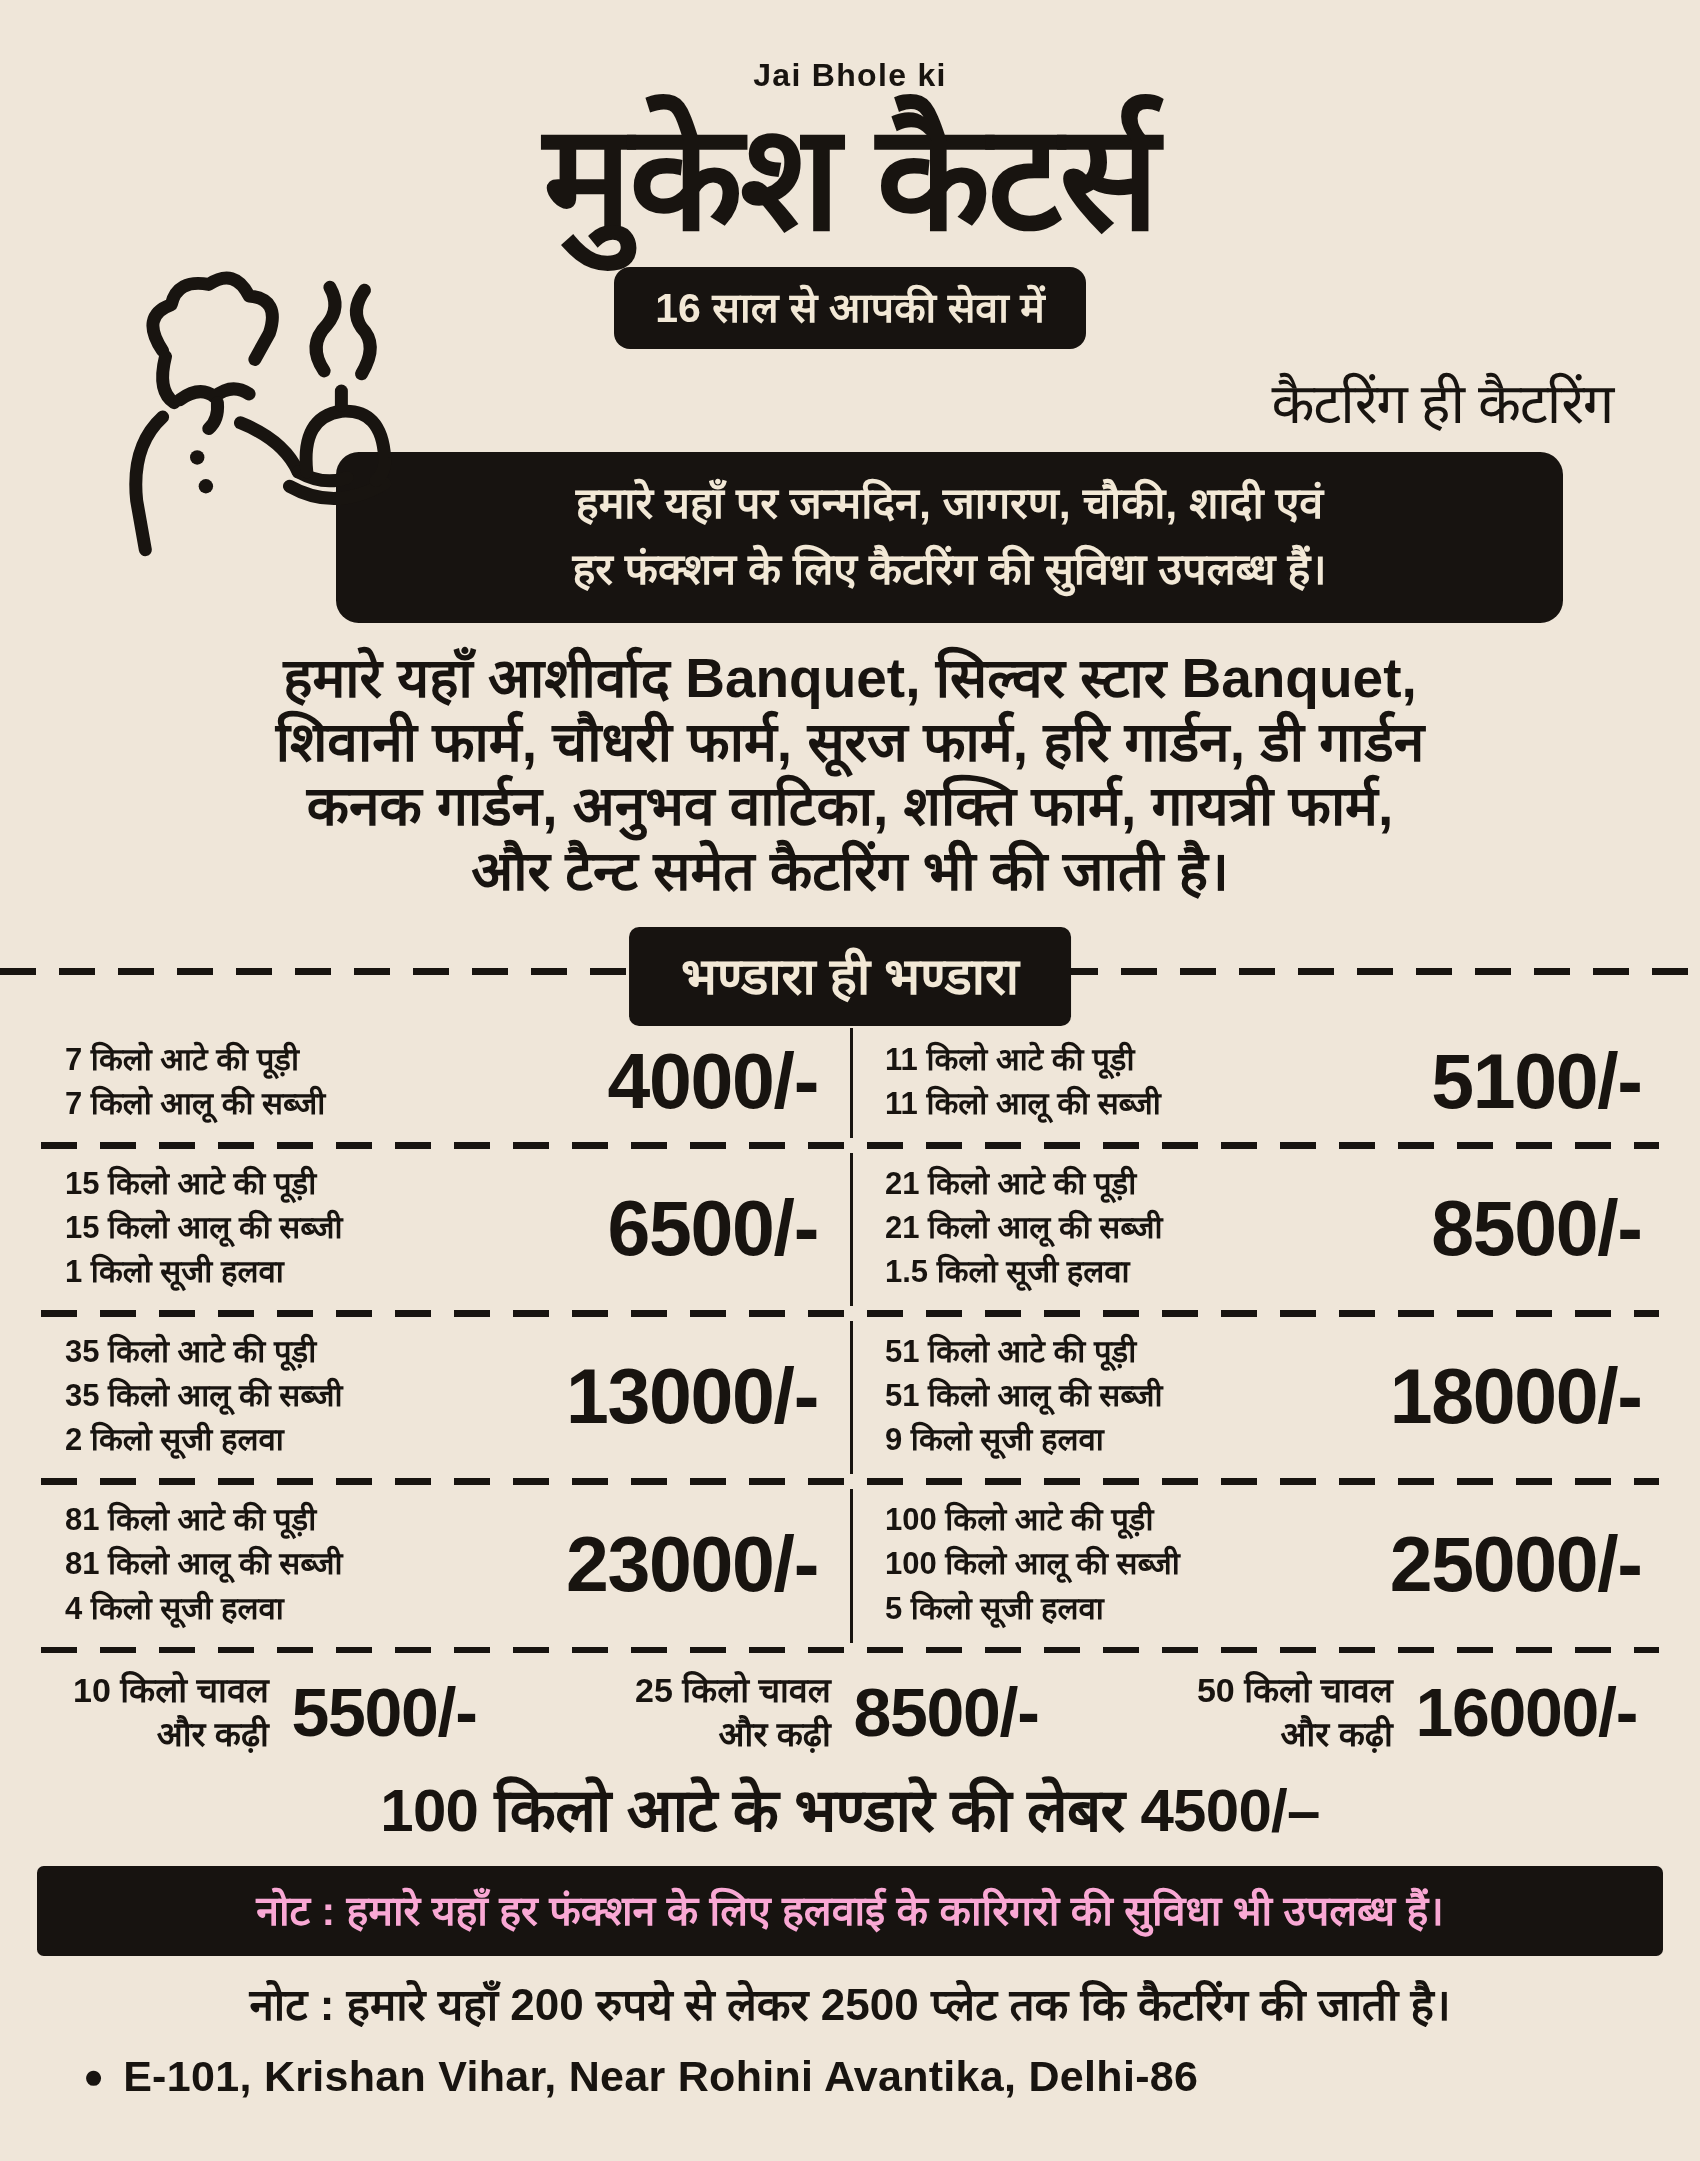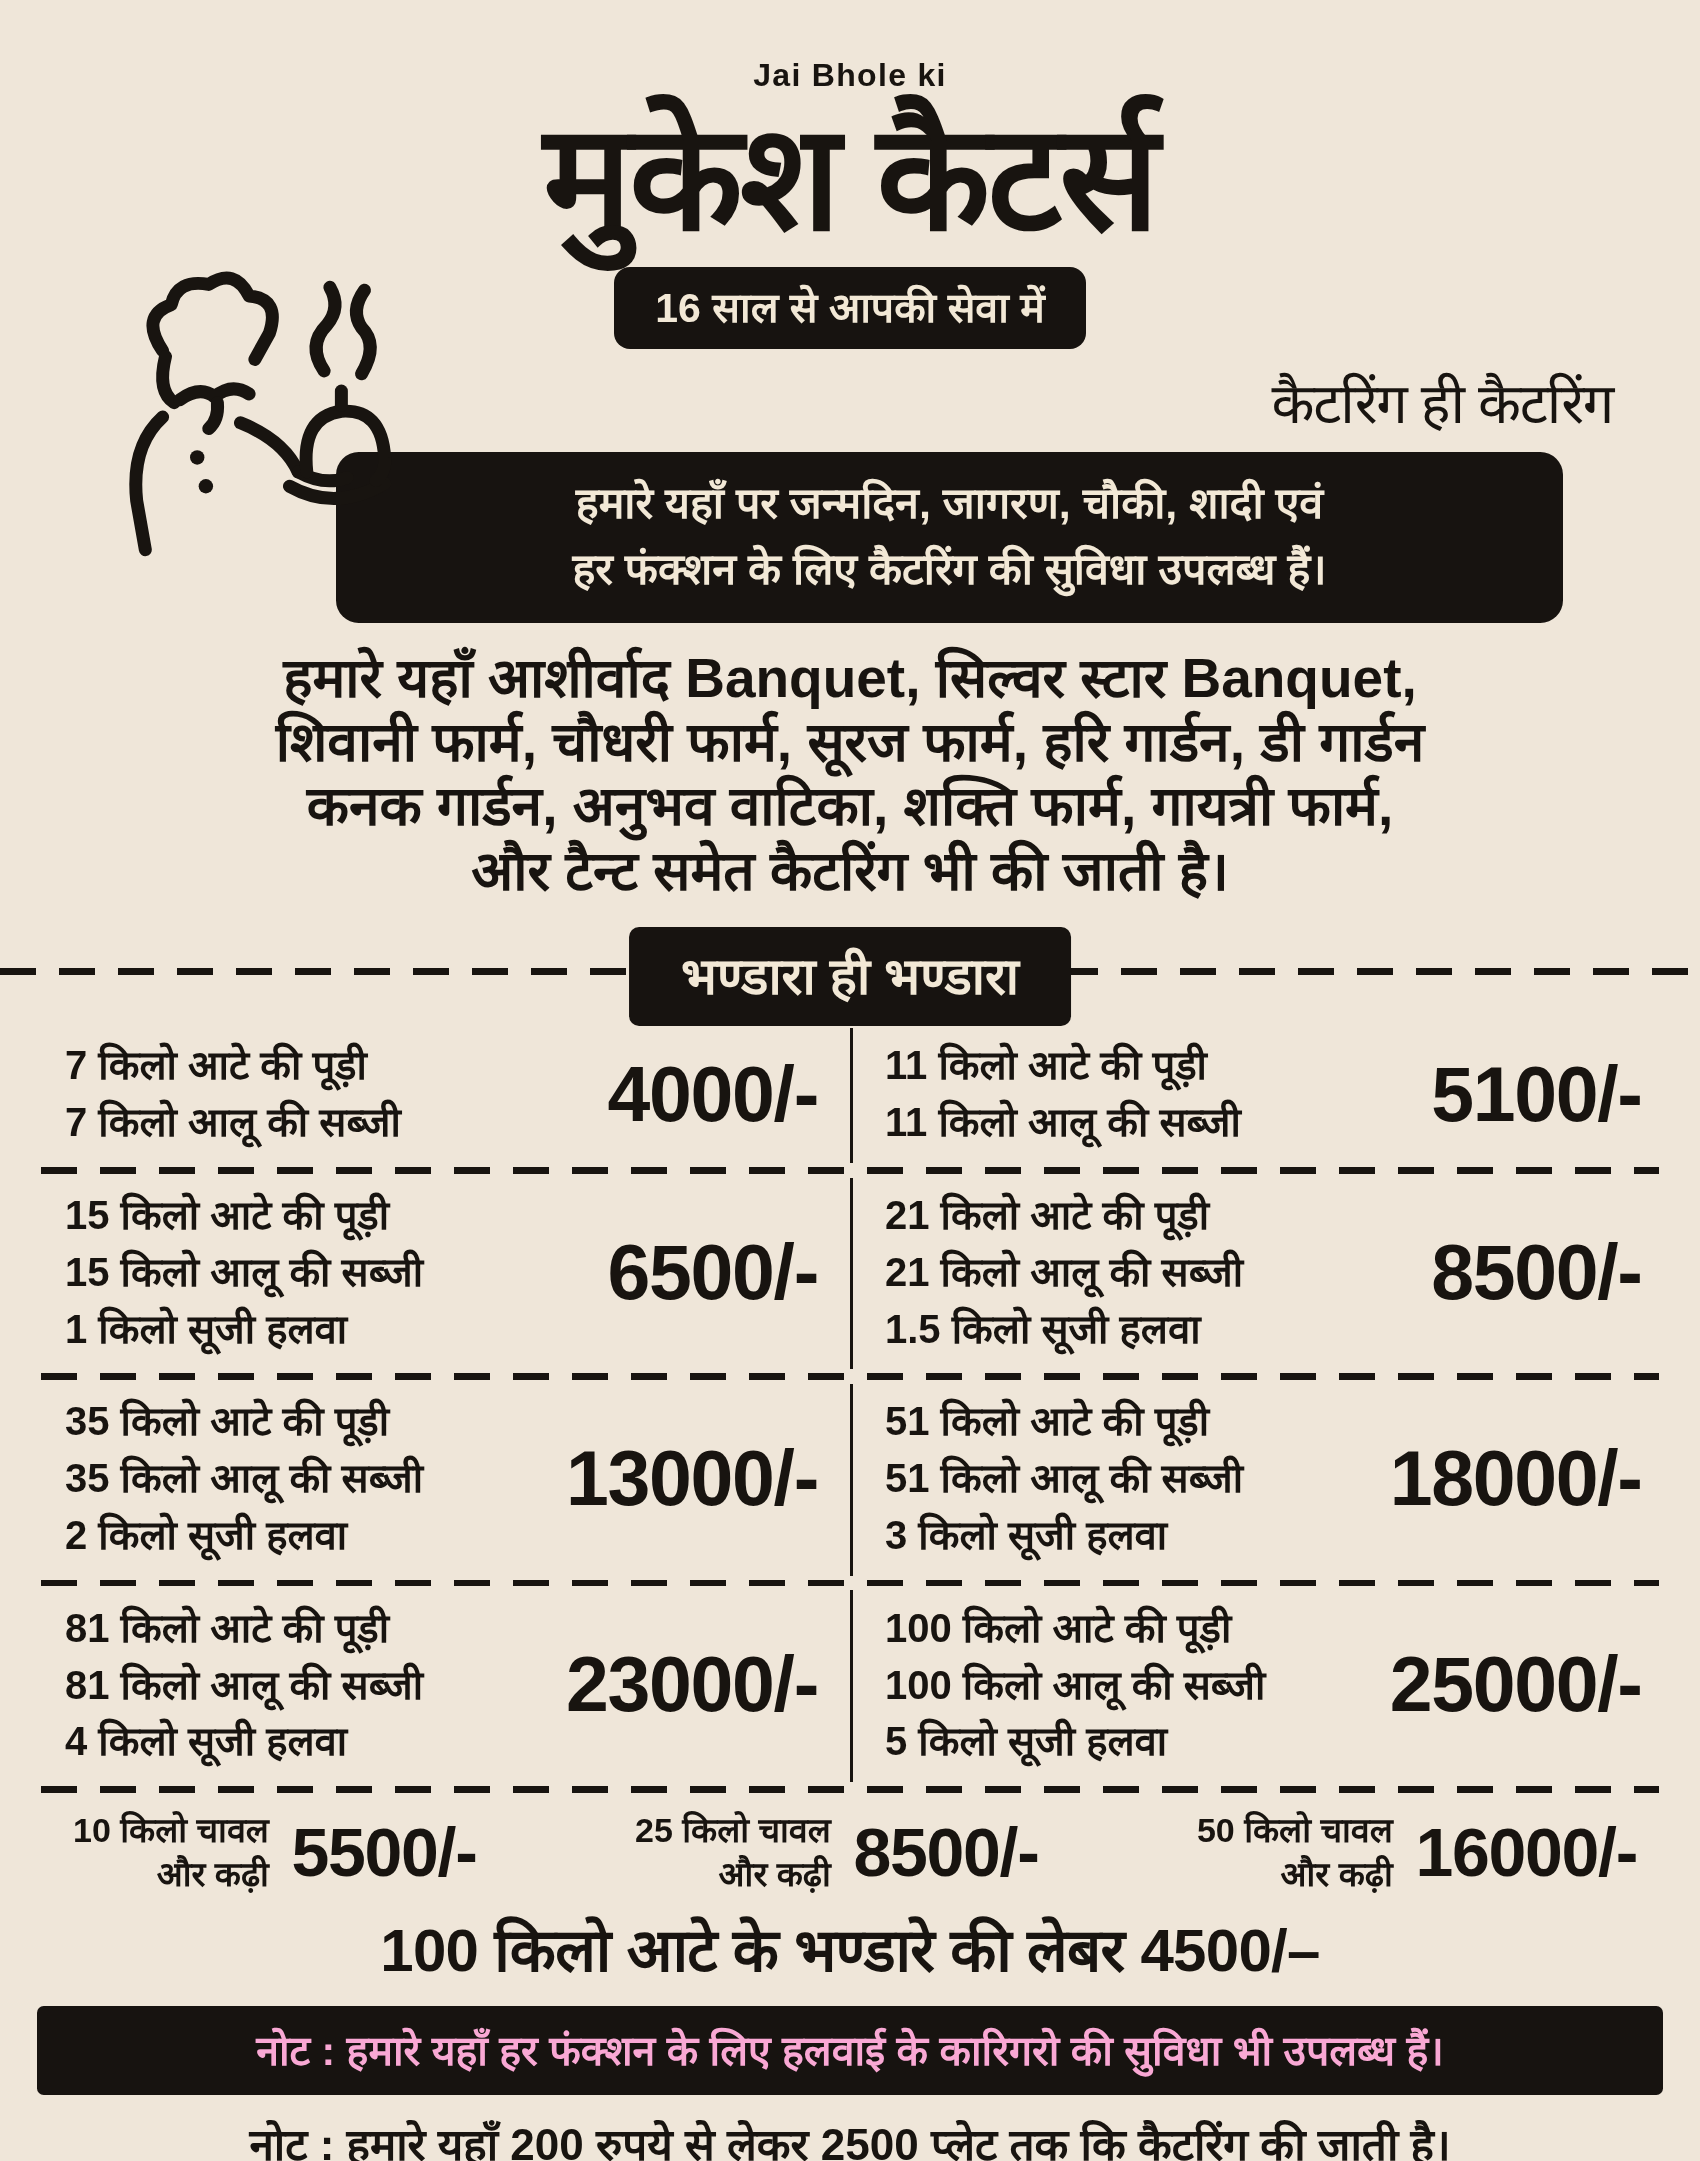--- a/index.html
+++ b/index.html
@@ -110,21 +110,21 @@
     width:3.3px;
     background:#181410;
   }
   .cell{
     flex:1;
     display:flex;
     align-items:center;
   }
   .cell .lines{
     padding-left:24px;
-    font-size:40px;
+    font-size:31px;
     font-weight:bold;
     line-height:1.42;
     white-space:nowrap;
   }
   .cell.rc .lines{padding-left:35px;}
   .cell .price{
     margin-left:auto;
     padding-right:32px;
     font-size:77px;
     font-weight:900;
@@ -283,21 +283,21 @@
           <div>35 किलो आटे की पूड़ी</div>
           <div>35 किलो आलू की सब्जी</div>
           <div>2  किलो सूजी हलवा</div>
         </div>
         <div class="price">13000/-</div>
       </div>
       <div class="cell rc">
         <div class="lines">
           <div>51 किलो आटे की पूड़ी</div>
           <div>51 किलो आलू की सब्जी</div>
-          <div>3 किलो सूजी हलवा</div>
+          <div>9 किलो सूजी हलवा</div>
         </div>
         <div class="price">18000/-</div>
       </div>
     </div>
 
     <div class="dash-h"></div>
 
     <div class="p-row">
       <div class="vline"></div>
       <div class="cell">

